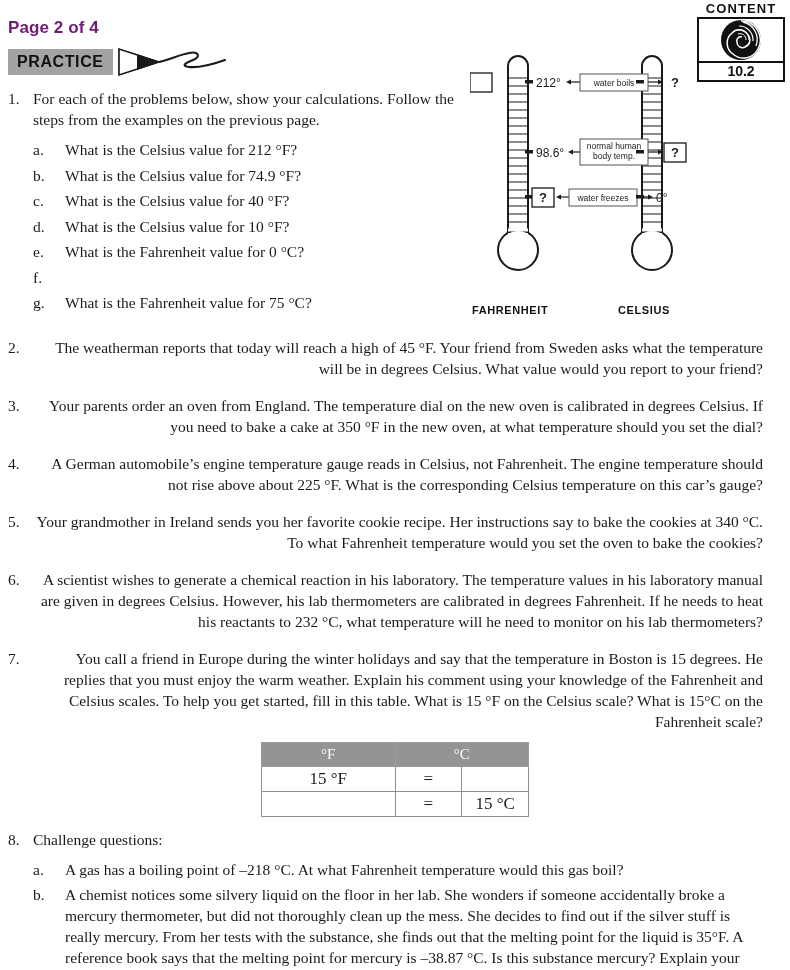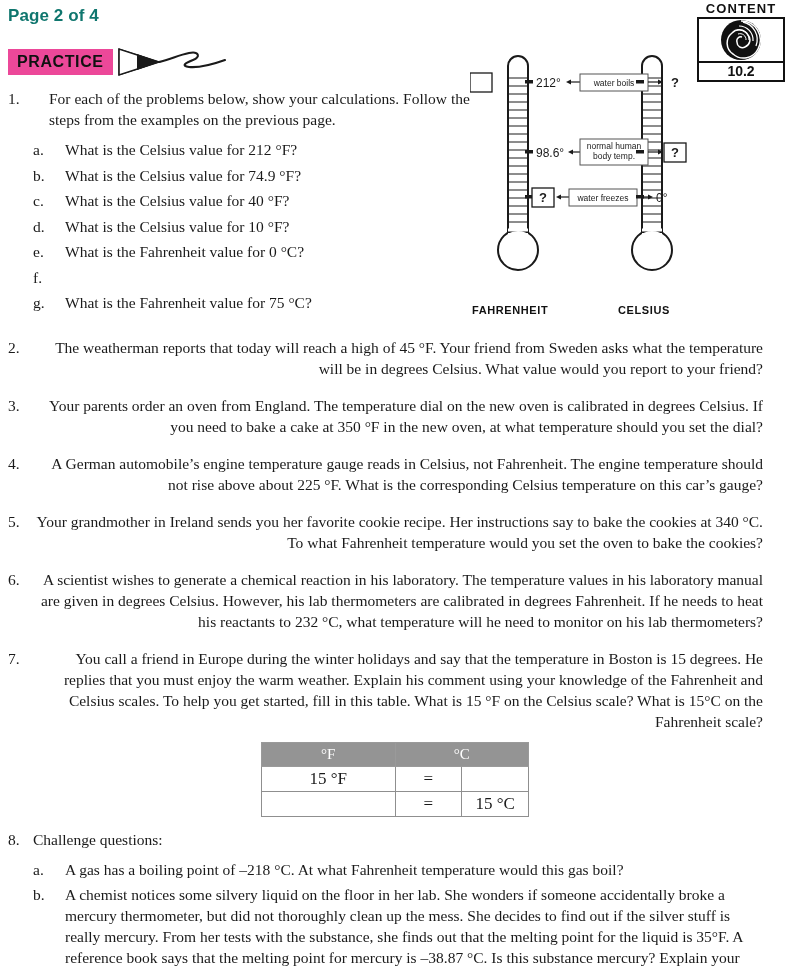--- a/index.html
+++ b/index.html
@@ -13,38 +13,38 @@
     position: relative;
     font-family: "Liberation Serif", serif;
     color: #1a1a1a;
     overflow: hidden;
   }
 
   
   .page-label {
     position: absolute;
     left: 8px;
-    top: 6px;
+    top: 18px;
     font-family: "Liberation Sans", sans-serif;
     font-weight: bold;
     font-size: 17px;
     letter-spacing: 0.1px;
-    color: #0f766e;
+    color: #701a75;
   }
 
   .practice-row {
     position: absolute;
     left: 8px;
     top: 48px;
     display: flex;
     align-items: center;
     height: 28px;
   }
   .practice-tag {
-    background: #ec4899;
+    background: #a3a3a3;
     color: #111;
     font-family: "Liberation Sans", sans-serif;
     font-weight: bold;
     font-size: 16px;
     letter-spacing: 0.6px;
     padding: 4px 9px 4px 9px;
     line-height: 18px;
   }
   .practice-arrow {
     margin-left: 2px;
@@ -124,21 +124,21 @@
     text-align: left;
     padding-left: 8px;
     box-sizing: border-box;
     font-size: 15.5px;
     line-height: 21px;
   }
   .item .body {
     font-size: 15.5px;
     line-height: 21px;
   }
-  .item.narrow .body { max-width: 452px; margin-left: 16px; }
+  .item.narrow .body { max-width: 452px; }
   .item.wide .body { width: 730px; text-align: right; }
 
   .subitems {
     margin-left: 33px;
     margin-top: 2px;
   }
   .subitem {
     display: flex;
     align-items: flex-start;
     margin-bottom: 4.5px;

